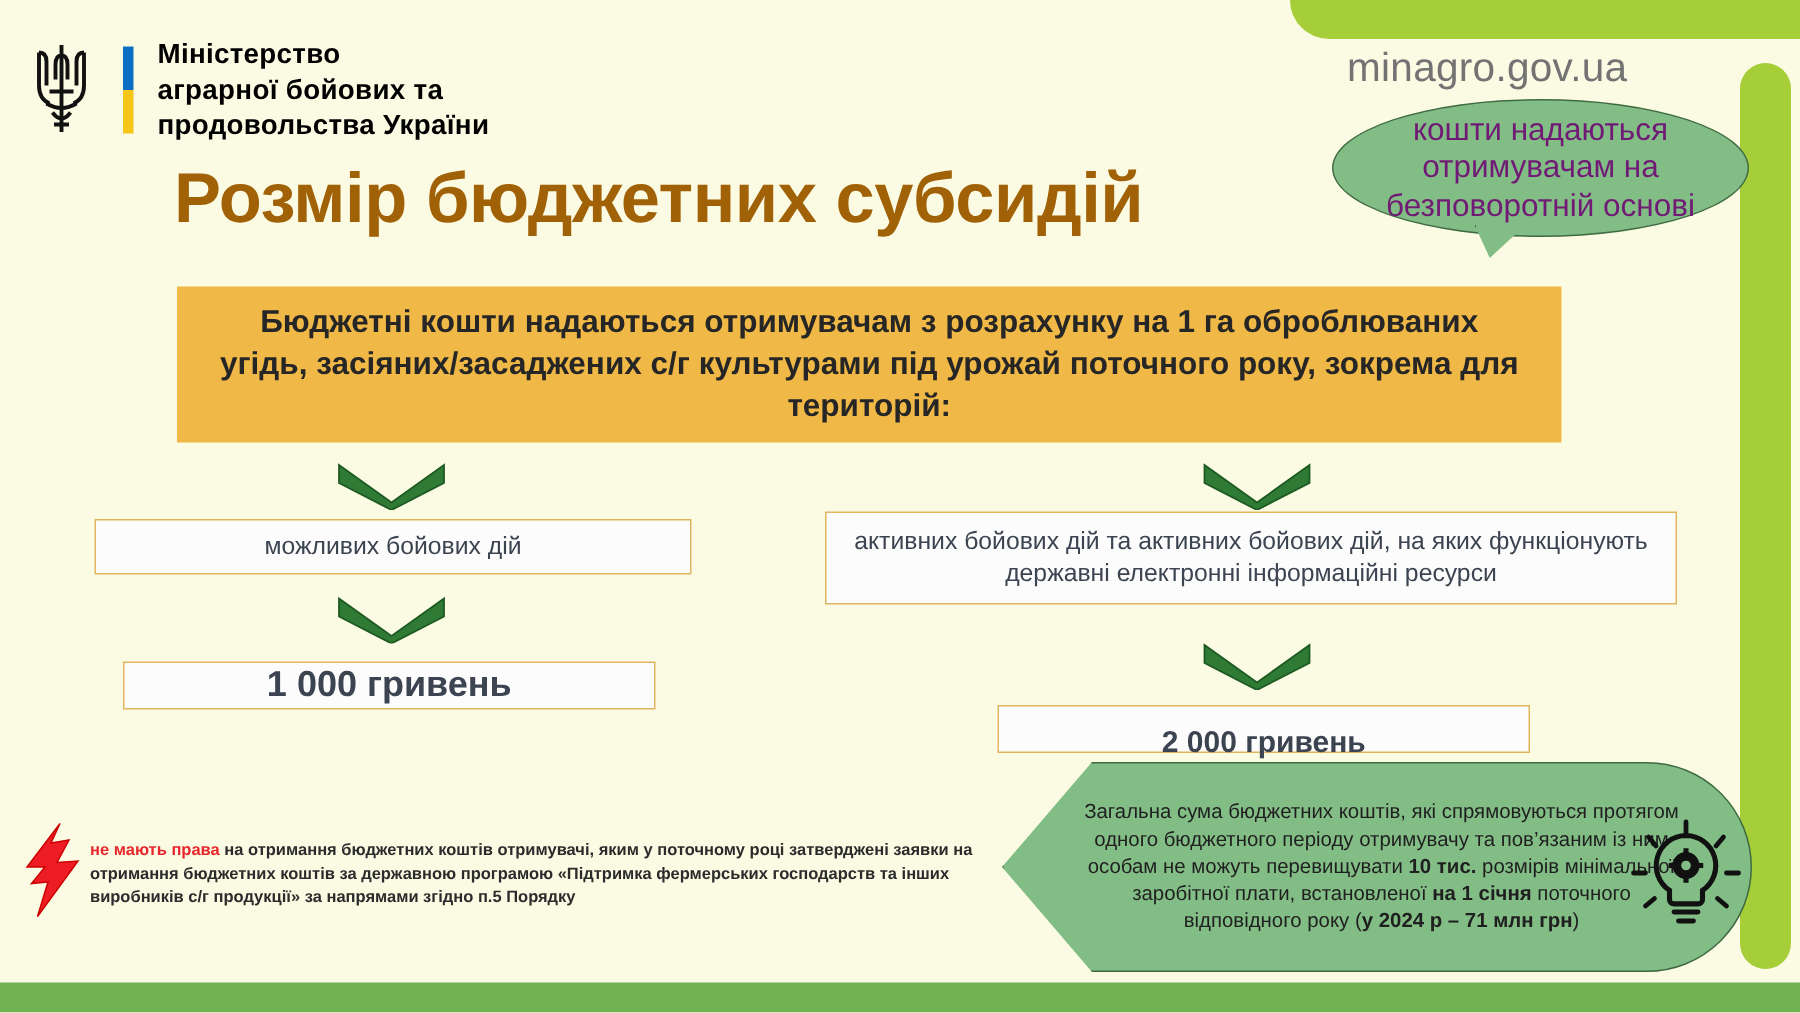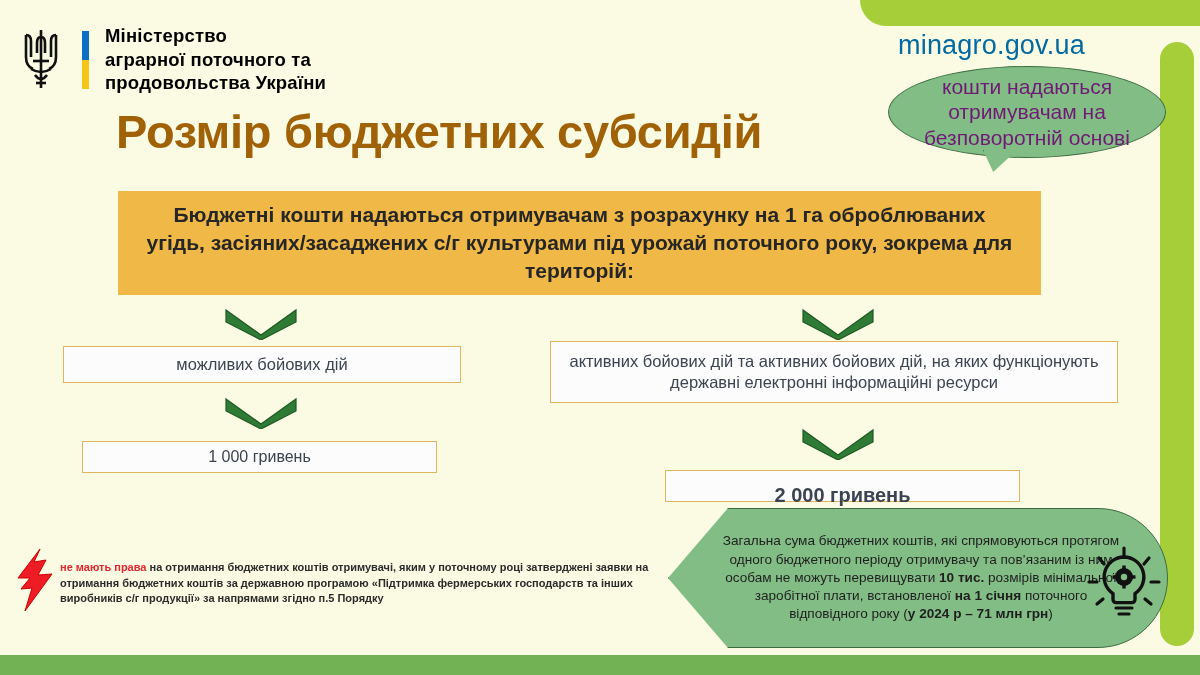--- a/index.html
+++ b/index.html
@@ -28,21 +28,21 @@
 
   
   #header { position:absolute; top:24px; left:18px; display:flex; align-items:center; }
   #tryzub { width:46px; height:66px; flex:0 0 auto; }
   #flag-bar { width:7px; height:58px; margin:0 16px 0 18px; flex:0 0 auto;
     background:linear-gradient(to bottom, #0d6fc4 0 50%, #f5c518 50% 100%); }
   #ministry-name { font-size:18.5px; font-weight:700; line-height:1.28; color:#000000; letter-spacing:.2px; }
 
   #site-url {
     position:absolute; top:30px; left:898px;
-    font-size:27px; font-weight:400; color:#0369a1; letter-spacing:.2px;
+    font-size:27px; font-weight:400; color:#737373; letter-spacing:.2px;
   }
 
   
   #callout-bubble {
     position:absolute; left:888px; top:66px; width:278px; height:92px;
     background:#83bd86; border:1.6px solid #3f6b43; border-radius:50%;
     display:flex; align-items:center; justify-content:center; text-align:center;
   }
   #callout-bubble-text { font-size:21px; line-height:1.22; color:#701a75; padding:0 14px; }
   #callout-bubble-tail {
@@ -78,21 +78,21 @@
   
   .flow-box {
     position:absolute; background:#fcfcfc; border:1.6px solid #e0b55d;
     display:flex; align-items:center; justify-content:center; text-align:center;
   }
   .flow-box .box-text { color:#3b4450; line-height:1.28; padding:4px 12px; }
 
   #box-possible        { left:63px;  top:346px; width:398px; height:37px; }
   #box-possible .box-text { font-size:16.5px; }
   #box-amount-1000     { left:82px;  top:441px; width:355px; height:32px; }
-  #box-amount-1000 .box-text { font-size:16px; font-weight:400; }
+  #box-amount-1000 .box-text { font-size:24px; font-weight:700; }
 
   #box-active          { left:550px; top:341px; width:568px; height:62px; }
   #box-active .box-text { font-size:16.5px; }
   #box-amount-2000     { left:665px; top:470px; width:355px; height:32px; }
   #box-amount-2000 .box-text { font-size:20px; font-weight:700;margin-top:20px; }
 
   
   #warning-bolt { position:absolute; left:12px; top:548px; width:46px; height:64px; }
   #warning-text {
     position:absolute; left:60px; top:524px; width:600px;
@@ -137,21 +137,21 @@
         <path d="M13 42 q10 6 20 0"></path>
         <path d="M17 48 q6 8 12 0"></path>
         <path d="M23 49 v12"></path>
         <path d="M18 56 h10"></path>
       </g>
     </svg>
   </span>
   <span id="flag-bar"></span>
   <div id="ministry-name">
     <div>Міністерство</div>
-    <div>аграрної поточного та</div>
+    <div>аграрної бойових та</div>
     <div>продовольства України</div>
   </div>
 </div>
 
 <div id="site-url">minagro.gov.ua</div>
 
 <div id="callout-bubble">
   <span id="callout-bubble-text">кошти надаються отримувачам на безповоротній основі</span>
 </div>
 <div id="callout-bubble-tail"></div>

